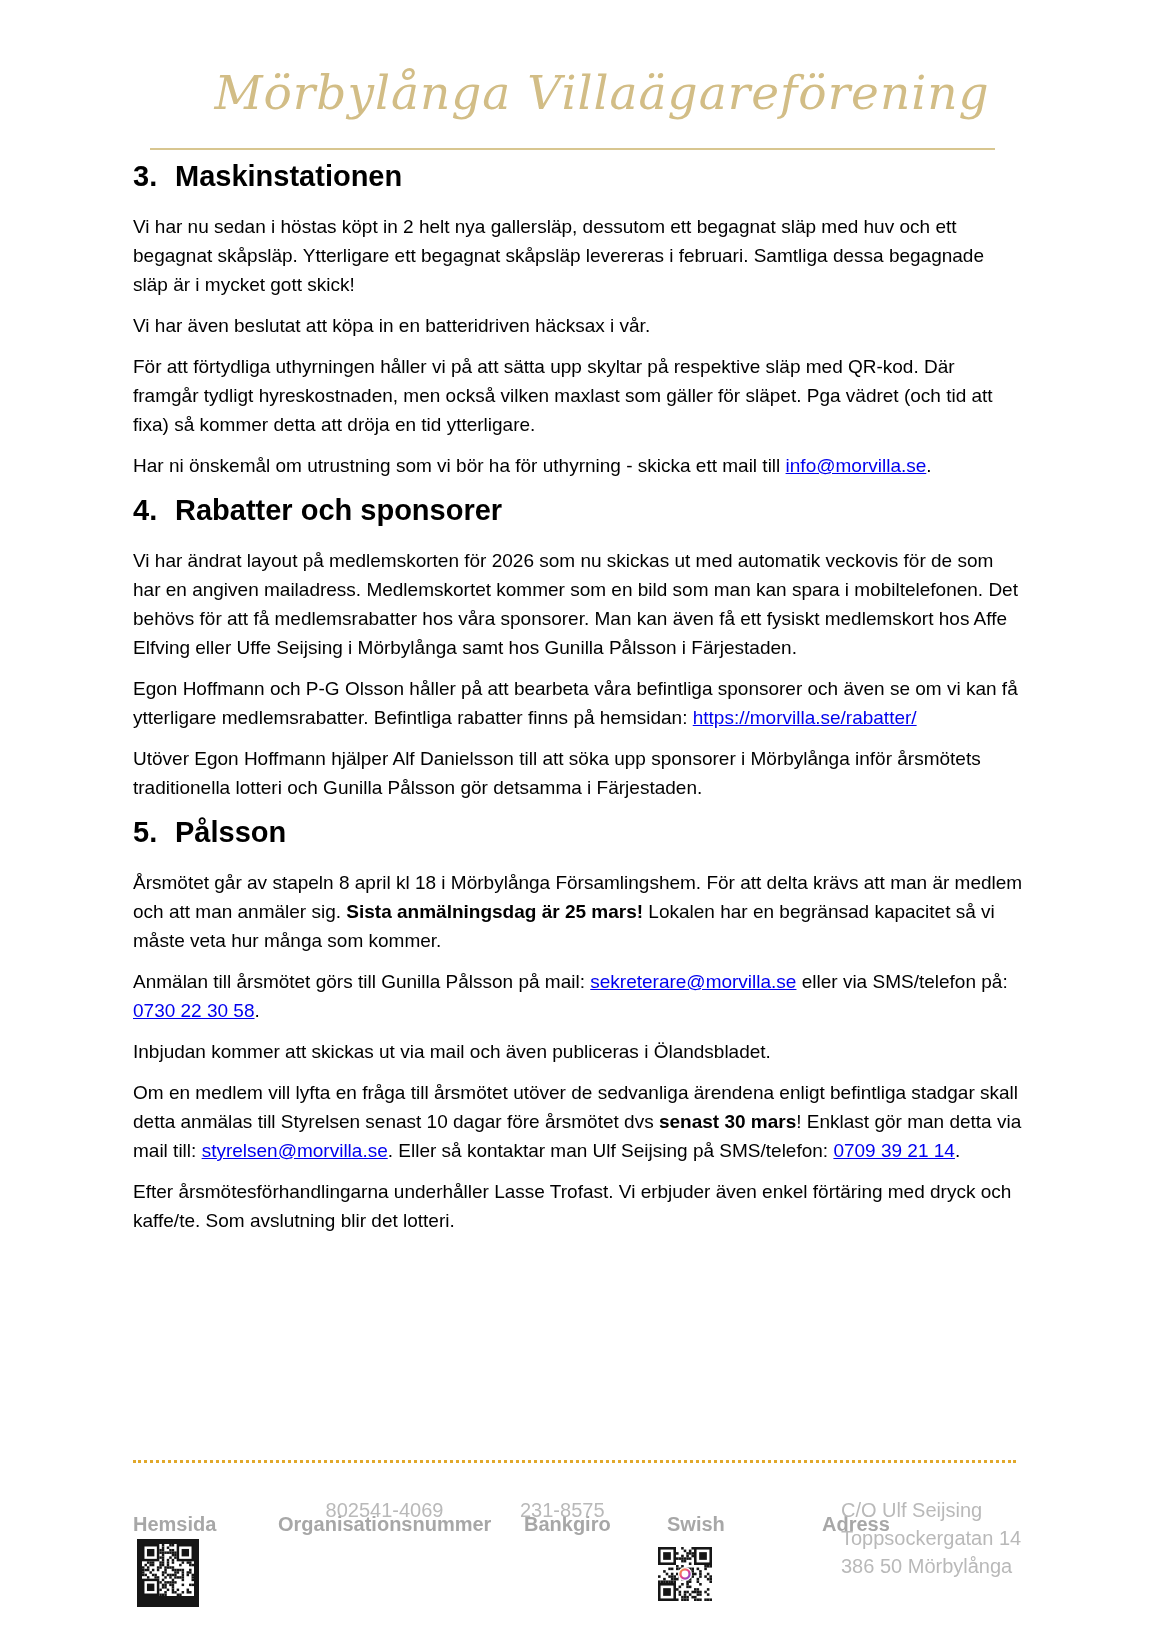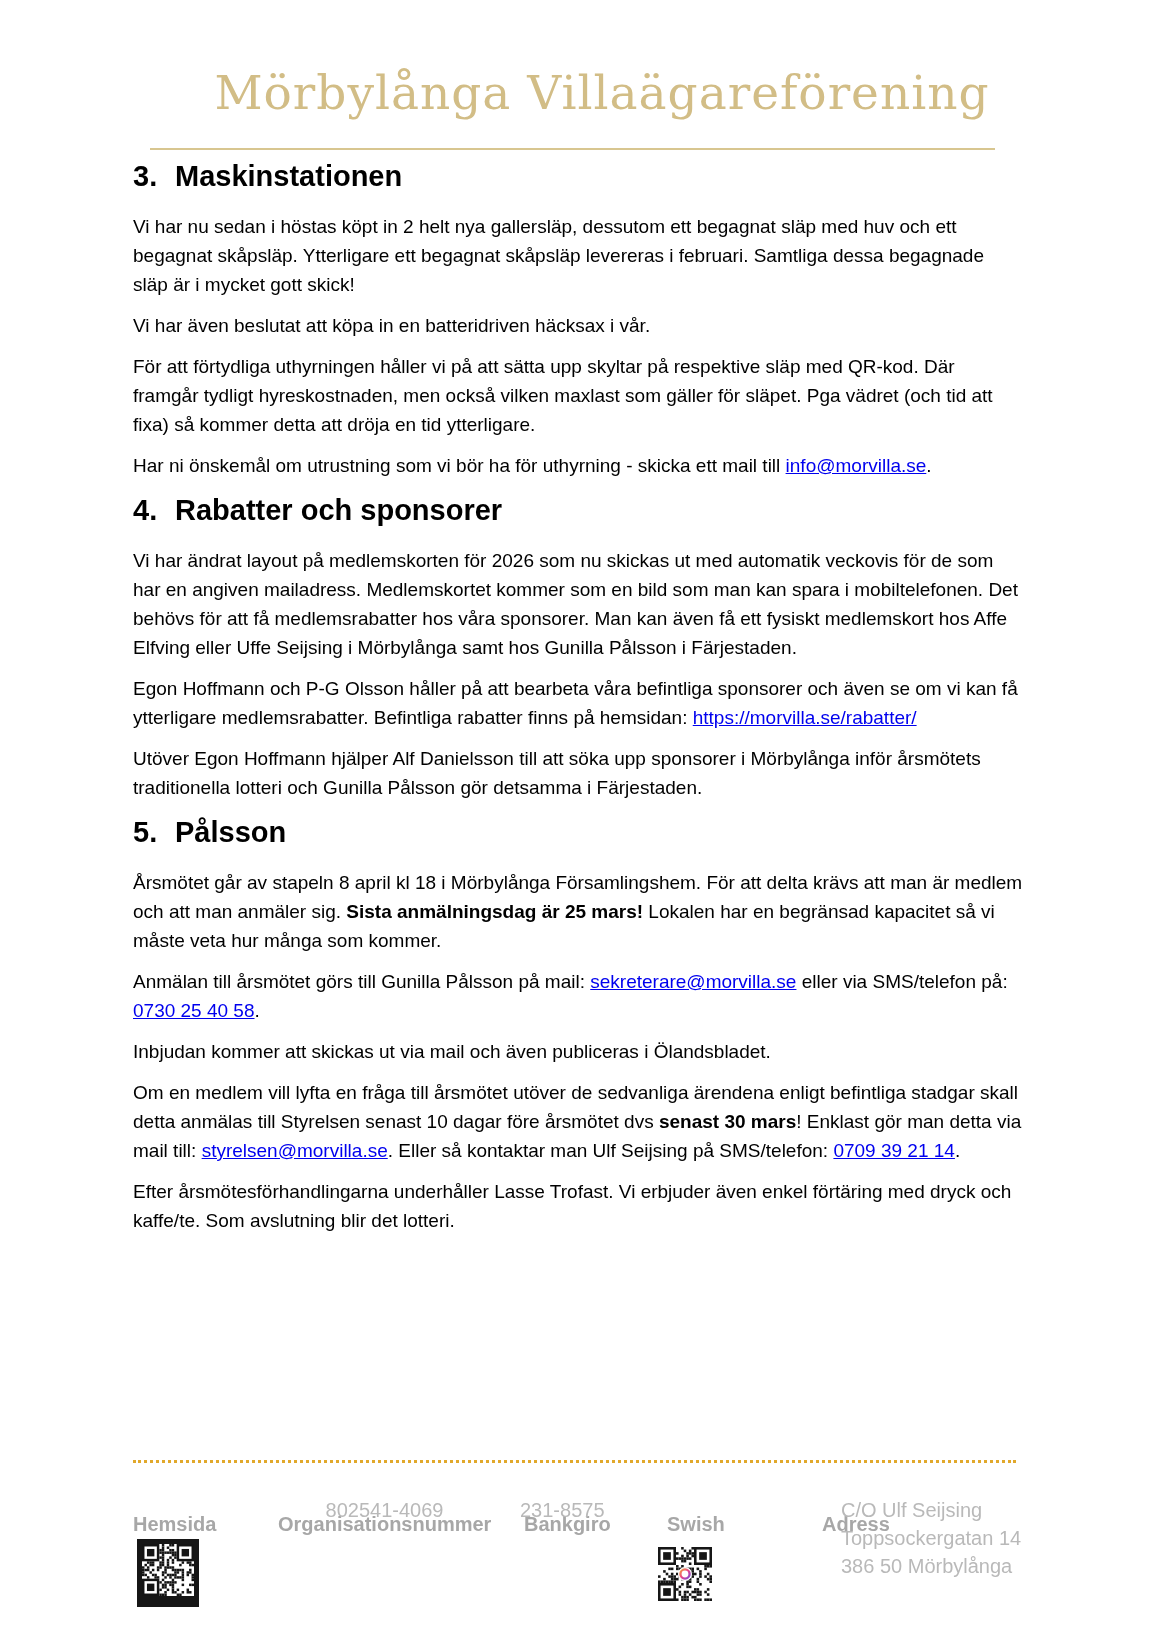--- a/index.html
+++ b/index.html
@@ -19,20 +19,21 @@
     overflow:hidden;
     font-family:"Liberation Sans",sans-serif;
     color:var(--text);
     box-sizing:border-box;
   }
   
   .logo{
     margin:58px 0 0 16px;
     text-align:center;
     font-family:"DejaVu Serif",serif;
+    font-style:italic;
     font-size:47px;
     letter-spacing:1px;
     color:var(--gold-logo);
     line-height:70px;
     white-space:nowrap;
     padding-left:32px;
   }
   .gold-rule{
     position:absolute;
     left:150px;top:148px;
@@ -114,21 +115,21 @@
       </section>
       <section>
         <h2><span class="sec-num">4.</span><span>Rabatter och sponsorer</span></h2>
         <p><span>Vi har ändrat layout på medlemskorten för 2026 som nu skickas ut med automatik veckovis för de som har en angiven mailadress. Medlemskortet kommer som en bild som man kan spara i mobiltelefonen. Det behövs för att få medlemsrabatter hos våra sponsorer. Man kan även få ett fysiskt medlemskort hos Affe Elfving eller Uffe Seijsing i Mörbylånga samt hos Gunilla Pålsson i Färjestaden.</span></p>
         <p><span>Egon Hoffmann och P-G Olsson håller på att bearbeta våra befintliga sponsorer och även se om vi kan få ytterligare medlemsrabatter. Befintliga rabatter finns på hemsidan: </span><a href="#">https://morvilla.se/rabatter/</a></p>
         <p><span>Utöver Egon Hoffmann hjälper Alf Danielsson till att söka upp sponsorer i Mörbylånga inför årsmötets traditionella lotteri och Gunilla Pålsson gör detsamma i Färjestaden.</span></p>
       </section>
       <section>
         <h2><span class="sec-num">5.</span><span>Pålsson</span></h2>
         <p><span>Årsmötet går av stapeln 8 april kl 18 i Mörbylånga Församlingshem. För att delta krävs att man är medlem och att man anmäler sig. </span><strong>Sista anmälningsdag är 25 mars!</strong><span> Lokalen har en begränsad kapacitet så vi måste veta hur många som kommer.</span></p>
-        <p><span>Anmälan till årsmötet görs till Gunilla Pålsson på mail: </span><a href="#">sekreterare@morvilla.se</a><span> eller via SMS/telefon på: </span><a href="#">0730 25 40 58</a><span>.</span></p>
+        <p><span>Anmälan till årsmötet görs till Gunilla Pålsson på mail: </span><a href="#">sekreterare@morvilla.se</a><span> eller via SMS/telefon på: </span><a href="#">0730 22 30 58</a><span>.</span></p>
         <p><span>Inbjudan kommer att skickas ut via mail och även publiceras i Ölandsbladet.</span></p>
         <p><span>Om en medlem vill lyfta en fråga till årsmötet utöver de sedvanliga ärendena enligt befintliga stadgar skall detta anmälas till Styrelsen senast 10 dagar före årsmötet dvs </span><strong>senast 30 mars</strong><span>! Enklast gör man detta via mail till: </span><a href="#">styrelsen@morvilla.se</a><span>. Eller så kontaktar man Ulf Seijsing på SMS/telefon: </span><a href="#">0709 39 21 14</a><span>.</span></p>
         <p><span>Efter årsmötesförhandlingarna underhåller Lasse Trofast. Vi erbjuder även enkel förtäring med dryck och kaffe/te. Som avslutning blir det lotteri.</span></p>
       </section>
     </main>
 
   <div class="footer">
     <div class="dotted-rule"></div>
 
     <div class="fcol" style="left:133px">

